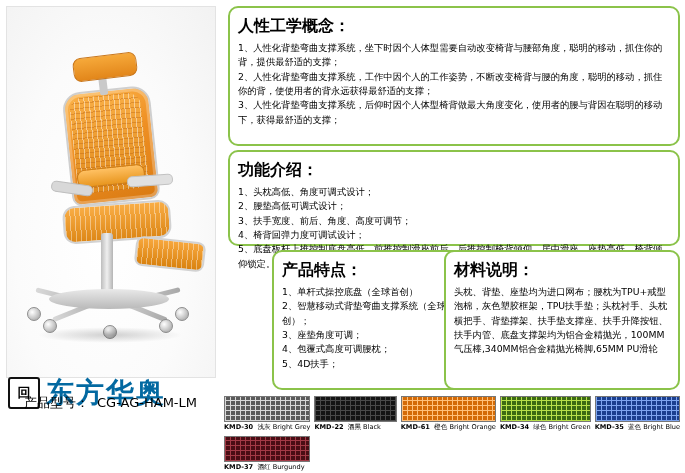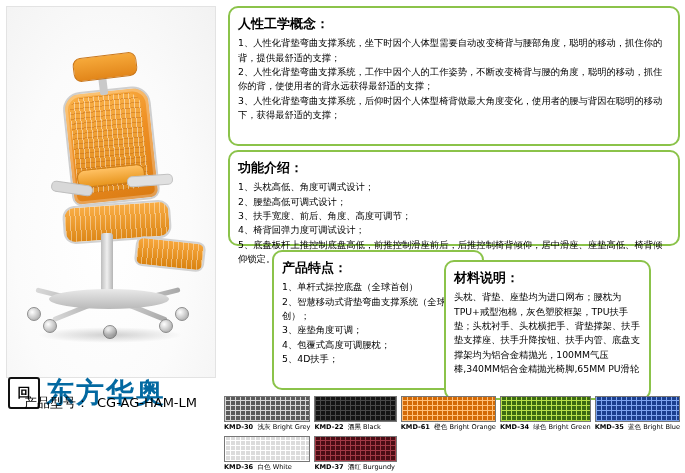--- a/index.html
+++ b/index.html
@@ -128,28 +128,28 @@
     border-radius:10px;
     background:#ffffff;
     padding:6px 8px;
     box-sizing:border-box;
     font-family:"DejaVu Sans", sans-serif;
     line-height:1.55;
     font-size:9.3px;
     color:#000;
   }
   .panel h4{
-    margin:0 0 2px 0;font-size:13px;font-weight:bold;
+    margin:0 0 2px 0;font-size:16px;font-weight:bold;
   }
   .panel p{margin:0;}
 
   #p-ergonomics{left:228px;top:6px;width:452px;height:140px;}
   #p-functions{left:228px;top:150px;width:452px;height:96px;}
   #p-features{left:228px;top:250px;width:212px;height:140px;margin-left:44px;}
-  #p-materials{left:444px;top:260px;width:207px;height:140px;}
+  #p-materials{left:444px;top:250px;width:236px;height:140px;}
 
   
   .swatch-grid{
     position:absolute;left:224px;top:396px;width:456px;height:74px;
     display:grid;grid-template-columns:repeat(5,1fr);grid-template-rows:repeat(2,1fr);
     gap:4px;
   }
   .swatch{position:relative;}
   .swatch .tile{
     width:100%;height:26px;border:1px solid #777;box-sizing:border-box;
@@ -247,22 +247,18 @@
       </div>
       <div class="swatch">
         <div class="tile" style="background: repeating-linear-gradient(0deg, rgb(184, 226, 74) 0px, rgb(184, 226, 74) 1px, transparent 1px, transparent 5px), repeating-linear-gradient(90deg, rgb(184, 226, 74) 0px, rgb(184, 226, 74) 1px, transparent 1px, transparent 5px), rgb(59, 107, 18);"></div>
         <div class="cap"><b>KMD-34</b>&nbsp;&nbsp;绿色 Bright Green</div>
       </div>
       <div class="swatch">
         <div class="tile" style="background: repeating-linear-gradient(0deg, rgb(127, 166, 240) 0px, rgb(127, 166, 240) 1px, transparent 1px, transparent 5px), repeating-linear-gradient(90deg, rgb(127, 166, 240) 0px, rgb(127, 166, 240) 1px, transparent 1px, transparent 5px), rgb(27, 63, 143);"></div>
         <div class="cap"><b>KMD-35</b>&nbsp;&nbsp;蓝色 Bright Blue</div>
       </div>
       <div class="swatch">
-        <div class="tile" style="background: repeating-linear-gradient(0deg, rgb(255, 255, 255) 0px, rgb(255, 255, 255) 1px, transparent 1px, transparent 5px), repeating-linear-gradient(90deg, rgb(255, 255, 255) 0px, rgb(255, 255, 255) 1px, transparent 1px, transparent 5px), rgb(220, 220, 220);"></div>
-        <div class="cap"><b>KMD-36</b>&nbsp;&nbsp;白色 White</div>
-      </div>
-      <div class="swatch">
         <div class="tile" style="background: repeating-linear-gradient(0deg, rgb(163, 58, 70) 0px, rgb(163, 58, 70) 1px, transparent 1px, transparent 5px), repeating-linear-gradient(90deg, rgb(163, 58, 70) 0px, rgb(163, 58, 70) 1px, transparent 1px, transparent 5px), rgb(74, 13, 20);"></div>
         <div class="cap"><b>KMD-37</b>&nbsp;&nbsp;酒红 Burgundy</div>
       </div>
     </div>
 
 </div>
 
 </body></html>

